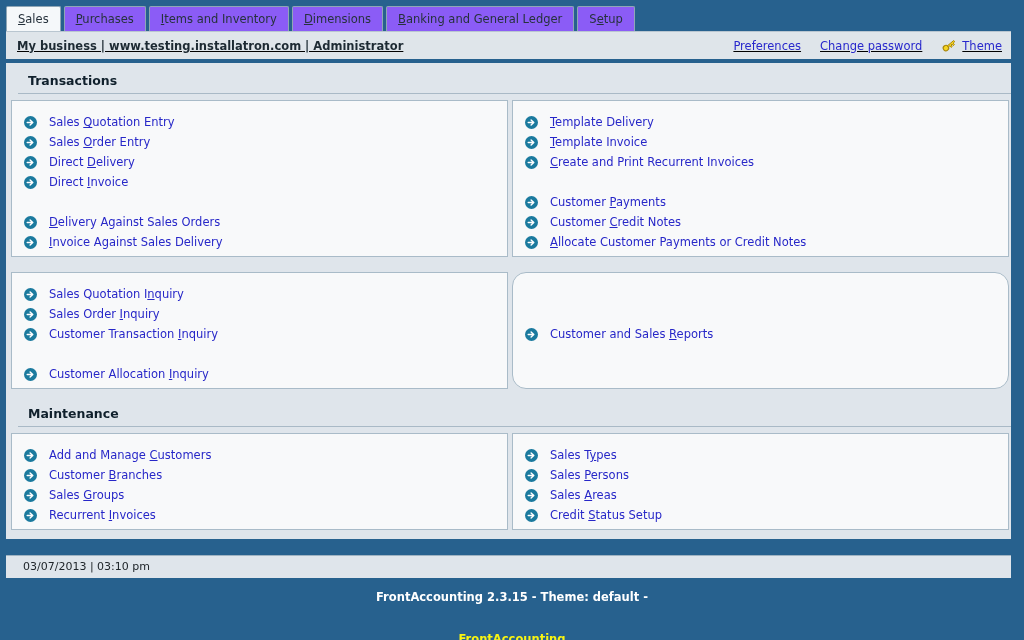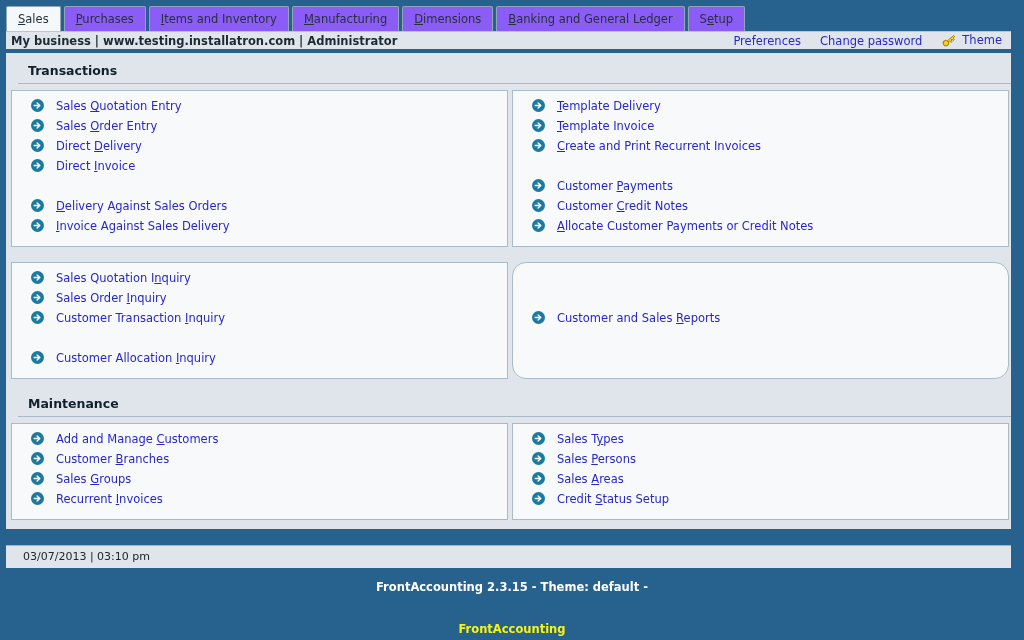--- a/index.html
+++ b/index.html
@@ -23,28 +23,29 @@
     font-size:11.5px; color:#26323c;
     cursor:pointer; white-space:nowrap;
     border-radius:2px 2px 0 0;
   }
   .tab.active { background:#f5f8fa; }
 
   
   .headerbar {
     margin:0 13px 0 6px;
     background:#dfe5ea;
-    height:18px;
+    height:28px;
     display:flex; align-items:center; justify-content:space-between;
-    padding:0 9px 0 5px;
+    padding:0 9px 0 11px;
     border-top:1px solid #b9c6d0;
+    text-decoration:underline;
   }
   .context { font-size:11.5px; font-weight:bold; color:#1d2a33; }
   .hlinks { display:flex; align-items:center; }
-  .hlink { font-size:11.5px; color:#2828cc; margin-left:19px; cursor:pointer; text-decoration:none; display:flex; align-items:flex-start; gap:5px;}
+  .hlink { font-size:11.5px; color:#2828cc; margin-left:19px; cursor:pointer; text-decoration:none; display:flex; align-items:flex-end; gap:5px;}
 
   
   .content {
     margin:4px 13px 0 6px;
     background:#dfe5eb;
     padding-top:2px;
   }
   .section-title {
     font-size:12.5px; font-weight:bold; color:#10202c;
     padding:8px 10px 5px;
@@ -53,21 +54,21 @@
   }
   .panels { display:flex; align-items:stretch; gap:4px; padding:6px 2px 9px 5px; }
   .panel {
     flex:1 1 0;
     background:#f8f9fa;
     border:1px solid #a9bbc8;
     padding:8px 0 7px;
     display:flex; flex-direction:column;
   }
   .panel.vcenter { justify-content:center;border-radius:14px; }
-  .menu-row { height:20px; display:flex; align-items:flex-start; padding-left:19px; }
+  .menu-row { height:20px; display:flex; align-items:flex-end; padding-left:12px; }
   .menu-spacer { height:20px; }
   .arrow-icon { width:13px; height:13px; margin-right:12px; flex:none; display:flex; }
   .menu-link { font-size:11.5px; color:#2727c8; cursor:pointer; text-decoration:none; white-space:nowrap; }
   .menu-link u, .tab u, .hlink u { text-decoration:underline; }
 
   
   .datebar {
     margin:16px 13px 0 6px;
     background:#dfe5eb;
     border-top:1px solid #9fb3c2;
@@ -82,21 +83,20 @@
 </style>
 </head>
 <body>
 
 <div class="page">
 
   <div class="tabbar" id="tabbar">
       <div class="tab active"><u>S</u>ales</div>
       <div class="tab"><u>P</u>urchases</div>
       <div class="tab"><u>I</u>tems and Inventory</div>
-      <div class="tab"><u>M</u>anufacturing</div>
       <div class="tab"><u>D</u>imensions</div>
       <div class="tab"><u>B</u>anking and General Ledger</div>
       <div class="tab">S<u>e</u>tup</div>
     </div>
 
   <div class="headerbar">
     <span class="context">My business | www.testing.installatron.com | Administrator</span>
     <span class="hlinks" id="hlinks">
         <a class="hlink">
           <span>Preferences</span>

